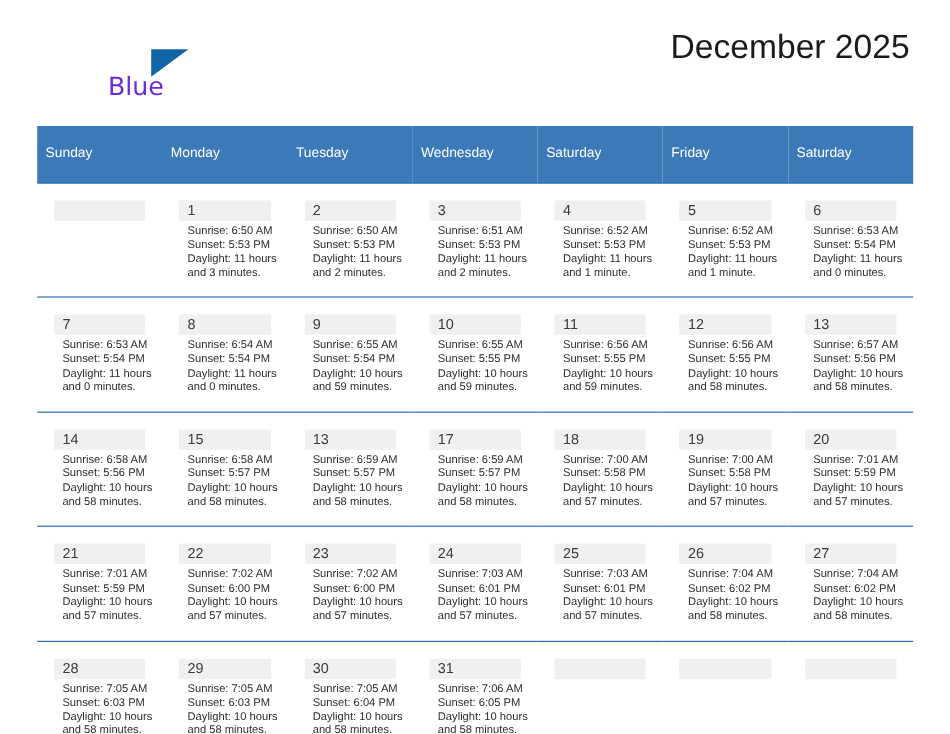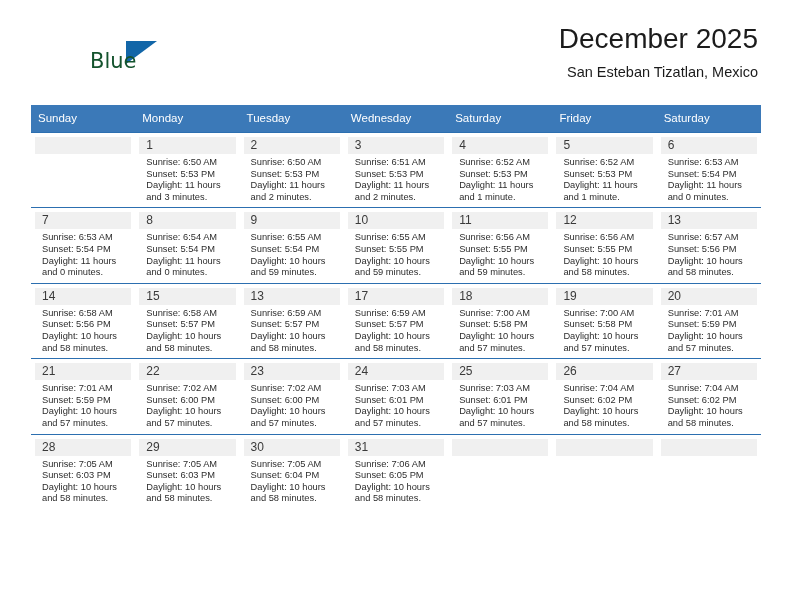--- a/index.html
+++ b/index.html
@@ -42,23 +42,23 @@
     top: 0;
     font-size: 21px;
     letter-spacing: 0.1px;
     color: #231f20;
     font-family: "DejaVu Sans", sans-serif;
     font-weight: 400;
   }
   .logo-blue {
     position: absolute;
     left: 56px;
-    top: 16px;
+    top: 27px;
     font-size: 21px;
-    color: #14532d;
+    color: #6d28d9;
     font-family: "DejaVu Sans", sans-serif;
     font-weight: 400;
   }
   .logo-triangle {
     position: absolute;
     left: 92px;
     top: 8px;
     width: 0;
     height: 0;
     border-left: 31px solid #1266a8;
@@ -90,21 +90,21 @@
   
   .calendar {
     position: absolute;
     left: 31px;
     top: 105px;
     width: 730px;
     border-collapse: collapse;
     table-layout: fixed;
   }
   .calendar th, .calendar td {
-    padding: 4px;
+    padding: 14px;
     margin: 0;
   }
   .weekday-row th {
     background: #3b79b8;
     color: #ffffff;
     font-size: 11.5px;
     font-weight: 400;
     text-align: left;
     height: 19px;
     line-height: 19px;
@@ -152,21 +152,20 @@
 
   <div class="header">
 
     <div class="logo">
       <span class="logo-triangle"></span>
       <span class="logo-blue">Blue</span>
     </div>
 
     <div class="title-block">
       <div class="cal-title">December 2025</div>
-      <div class="cal-subtitle">San Esteban Tizatlan, Mexico</div>
     </div>
 
   </div>
 
   <table class="calendar">
     <thead>
       <tr class="weekday-row">
         <th>Sunday</th>
         <th>Monday</th>
         <th>Tuesday</th>

